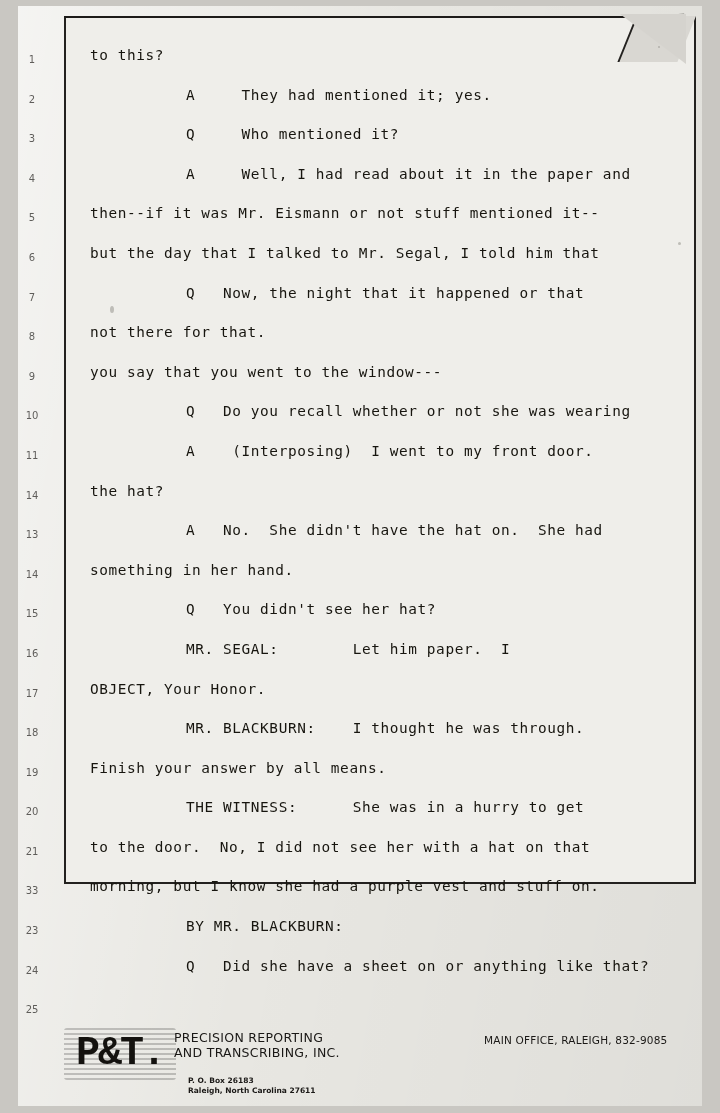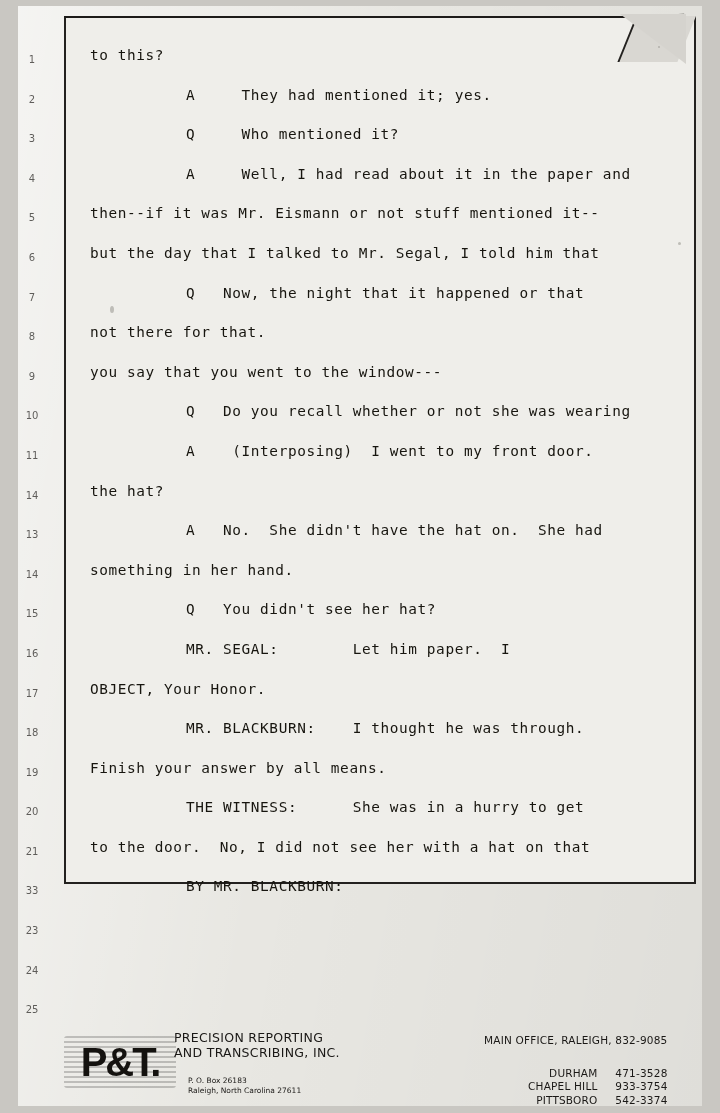--- a/index.html
+++ b/index.html
@@ -120,24 +120,24 @@
     position: absolute;
     left: 46px;
     top: 1016px;
     width: 640px;
     height: 84px;
     color: #1a1816;
   }
   .logo {
     position: absolute;
     left: 0px;
-    top: 14px;
+    top: 6px;
     width: 112px;
     height: 52px;
-    font-family: Liberation Sans, sans-serif;
+    font-family: Liberation Mono, monospace;
     font-weight: bold;
     font-size: 40px;
     letter-spacing: -2px;
     color: #14120f;
     line-height: 52px;
     text-align: center;
     background:
        repeating-linear-gradient(0deg, rgba(0,0,0,0.20) 0px, rgba(0,0,0,0.20) 2px, rgba(0,0,0,0) 2px, rgba(0,0,0,0) 5px);
     border-radius: 3px;
   }
@@ -150,38 +150,38 @@
     line-height: 15px;
     letter-spacing: 0.3px;
   }
   .addr {
     position: absolute;
     left: 124px;
     top: 54px;
     font-family: "DejaVu Sans", sans-serif;
     font-size: 7.5px;
     line-height: 10px;
-    font-weight: normal;
+    font-weight: bold;
   }
   .contact {
     position: absolute;
     left: 420px;
     top: 12px;
     font-family: "DejaVu Sans", sans-serif;
     font-size: 10.5px;
     line-height: 13.5px;
     letter-spacing: 0.2px;
   }
   .contact .row {
     display: flex;
     justify-content: flex-end;
   }
   .contact .city { width: 86px; text-align: right; padding-right: 8px; }
   .contact .num  { width: 62px; text-align: right; }
-  .contact .main { text-align: left; margin-bottom: 19px; }
+  .contact .main { text-align: left; margin-bottom: 4px; }
   
   .speck {
     position: absolute;
     background: #8d8b86;
     opacity: .5;
     border-radius: 50%;
   }
 </style>
 </head>
 <body>
@@ -237,50 +237,38 @@
           <div class="ln indent0">the hat?</div>
           <div class="ln indent2">A   No.  She didn't have the hat on.  She had</div>
           <div class="ln indent0">something in her hand.</div>
           <div class="ln indent2">Q   You didn't see her hat?</div>
           <div class="ln indent2">MR. SEGAL:        Let him paper.  I</div>
           <div class="ln indent0">OBJECT, Your Honor.</div>
           <div class="ln indent2">MR. BLACKBURN:    I thought he was through.</div>
           <div class="ln indent0">Finish your answer by all means.</div>
           <div class="ln indent2">THE WITNESS:      She was in a hurry to get</div>
           <div class="ln indent0">to the door.  No, I did not see her with a hat on that</div>
+          <div class="ln indent0">morning, but I know she had a purple vest and stuff on.</div>
           <div class="ln indent2">BY MR. BLACKBURN:</div>
+          <div class="ln indent2">Q   Did she have a sheet on or anything like that?</div>
         </div>
     </div>
 
     <div class="footer">
       <div class="logo">P&amp;T.</div>
       <div class="company">
         <div>PRECISION REPORTING</div>
         <div>AND TRANSCRIBING, INC.</div>
       </div>
       <div class="addr">
         <div>P. O. Box 26183</div>
         <div>Raleigh, North Carolina  27611</div>
       </div>
       <div class="contact">
         <div class="main">MAIN OFFICE, RALEIGH, 832-9085</div>
-        <div id="contactrows">
-            <div class="row">
-              <span class="city">DURHAM</span>
-              <span class="num">471-3528</span>
-            </div>
-            <div class="row">
-              <span class="city">CHAPEL HILL</span>
-              <span class="num">933-3754</span>
-            </div>
-            <div class="row">
-              <span class="city">PITTSBORO</span>
-              <span class="num">542-3374</span>
-            </div>
-          </div>
       </div>
     </div>
 
     <div class="speck" style="left:660px;top:236px;width:3px;height:3px;"></div>
     <div class="speck" style="left:92px;top:300px;width:4px;height:7px;"></div>
     <div class="speck" style="left:640px;top:40px;width:2px;height:2px;"></div>
   </div>
 </div>
 
 </body></html>

